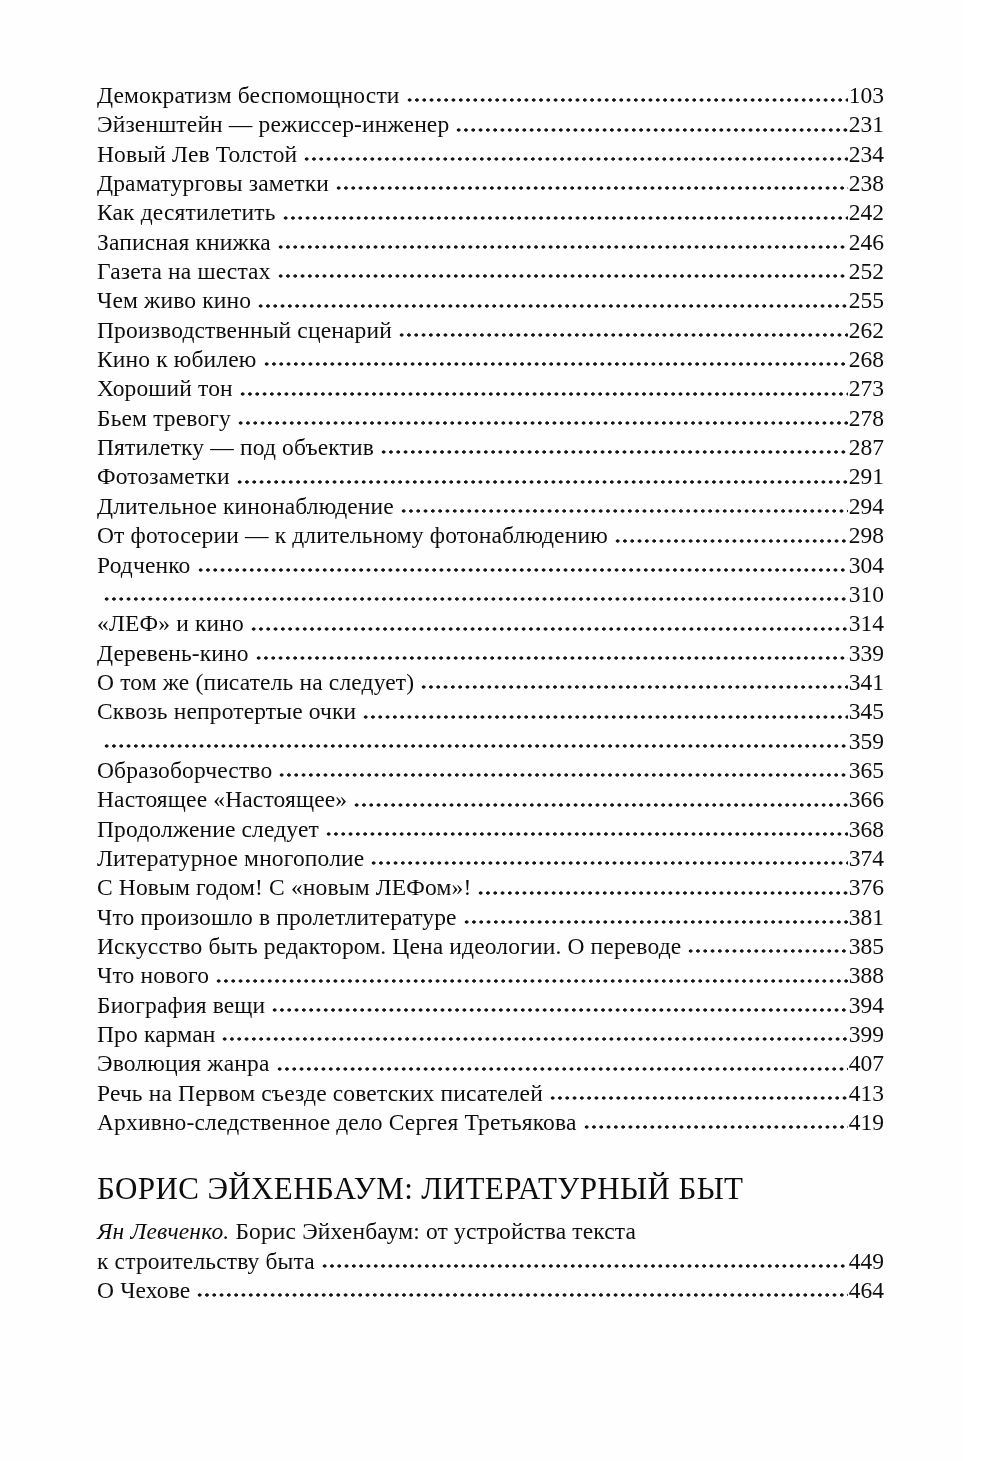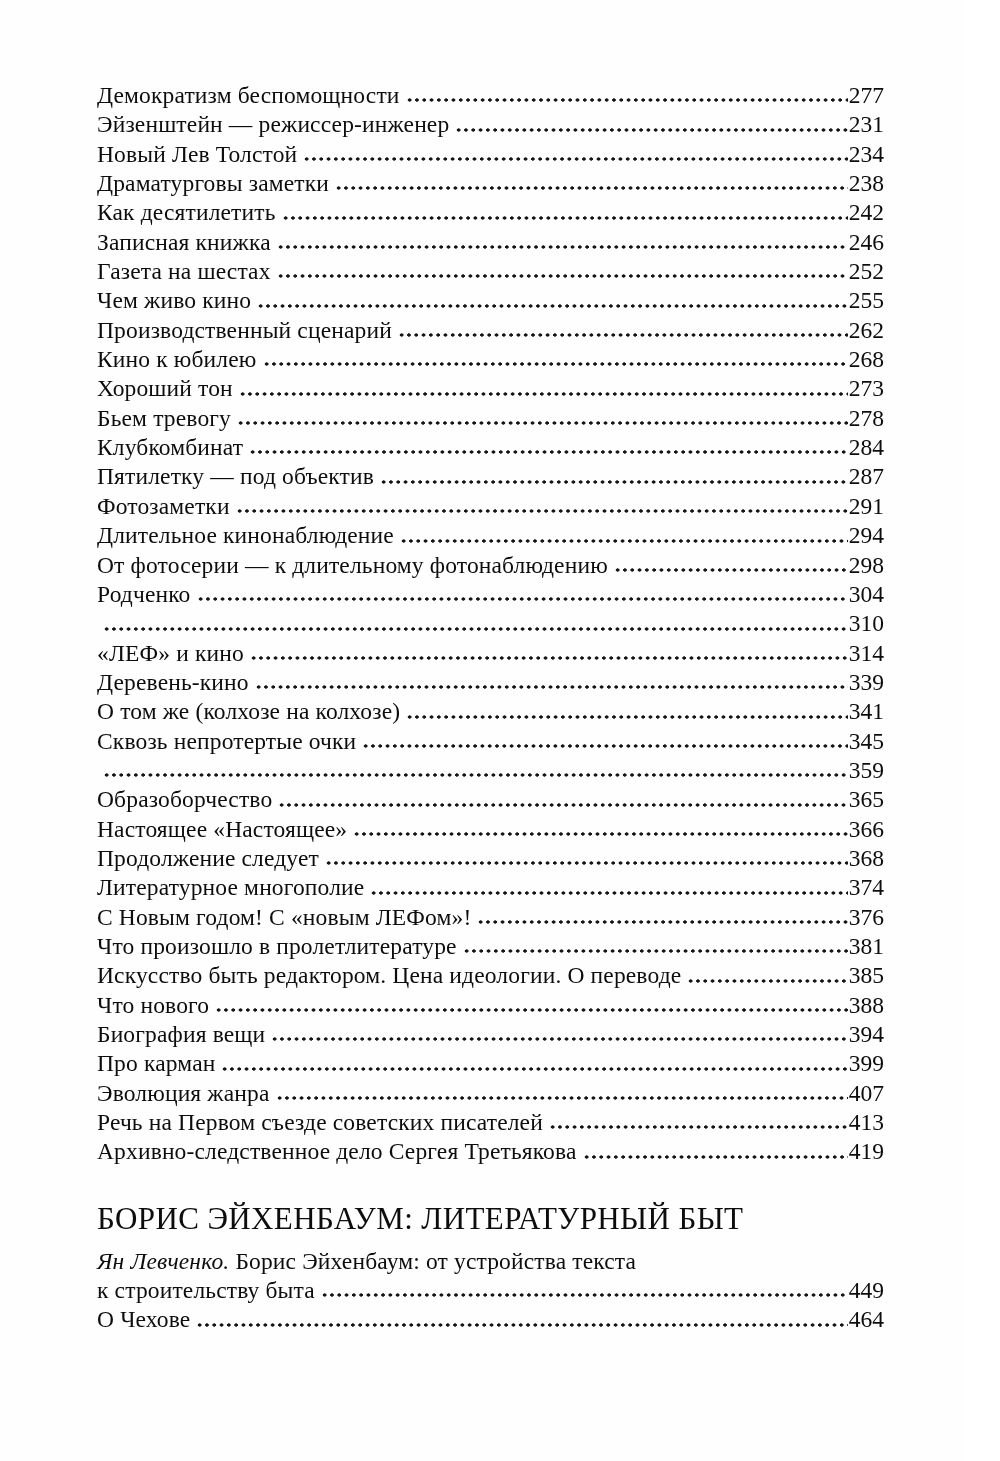--- a/index.html
+++ b/index.html
@@ -52,21 +52,21 @@
   }
 </style>
 </head>
 <body>
 
 <div class="page">
   <div id="toc-list">
       <div class="toc-row">
         <span class="title">Демократизм беспомощности </span>
         <span class="dots"></span>
-        <span class="pagenum">277</span>
+        <span class="pagenum">103</span>
       </div>
       <div class="toc-row">
         <span class="title">Эйзенштейн — режиссер-инженер</span>
         <span class="dots"></span>
         <span class="pagenum">231</span>
       </div>
       <div class="toc-row">
         <span class="title">Новый Лев Толстой</span>
         <span class="dots"></span>
         <span class="pagenum">234</span>
@@ -110,25 +110,20 @@
         <span class="title">Хороший тон</span>
         <span class="dots"></span>
         <span class="pagenum">273</span>
       </div>
       <div class="toc-row">
         <span class="title">Бьем тревогу</span>
         <span class="dots"></span>
         <span class="pagenum">278</span>
       </div>
       <div class="toc-row">
-        <span class="title">Клубкомбинат</span>
-        <span class="dots"></span>
-        <span class="pagenum">284</span>
-      </div>
-      <div class="toc-row">
         <span class="title">Пятилетку — под объектив</span>
         <span class="dots"></span>
         <span class="pagenum">287</span>
       </div>
       <div class="toc-row">
         <span class="title">Фотозаметки</span>
         <span class="dots"></span>
         <span class="pagenum">291</span>
       </div>
       <div class="toc-row">
@@ -154,21 +149,21 @@
         <span class="title">«ЛЕФ» и кино</span>
         <span class="dots"></span>
         <span class="pagenum">314</span>
       </div>
       <div class="toc-row">
         <span class="title">Деревень-кино</span>
         <span class="dots"></span>
         <span class="pagenum">339</span>
       </div>
       <div class="toc-row">
-        <span class="title">О том же (колхозе на колхозе)</span>
+        <span class="title">О том же (писатель на следует)</span>
         <span class="dots"></span>
         <span class="pagenum">341</span>
       </div>
       <div class="toc-row">
         <span class="title">Сквозь непротертые очки </span>
         <span class="dots"></span>
         <span class="pagenum">345</span>
       </div>
       <div class="toc-row">
         <span class="dots"></span>

